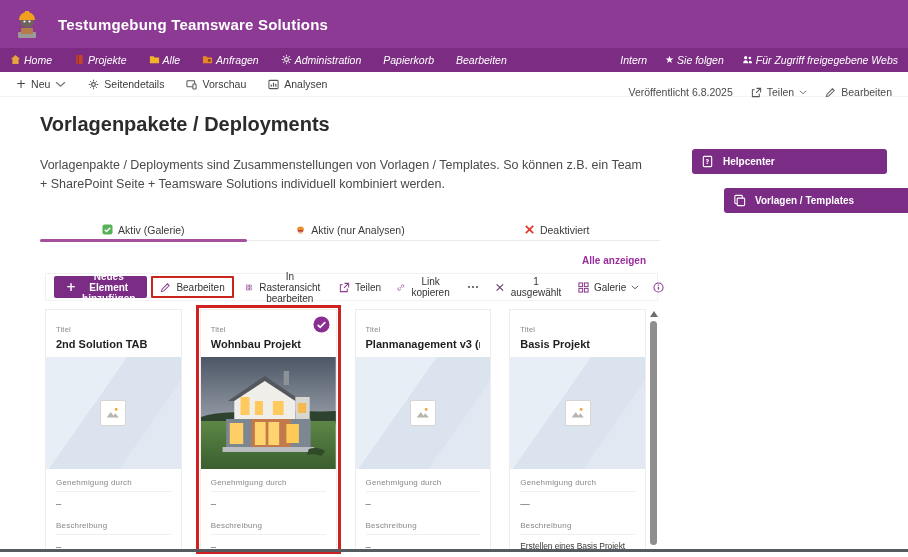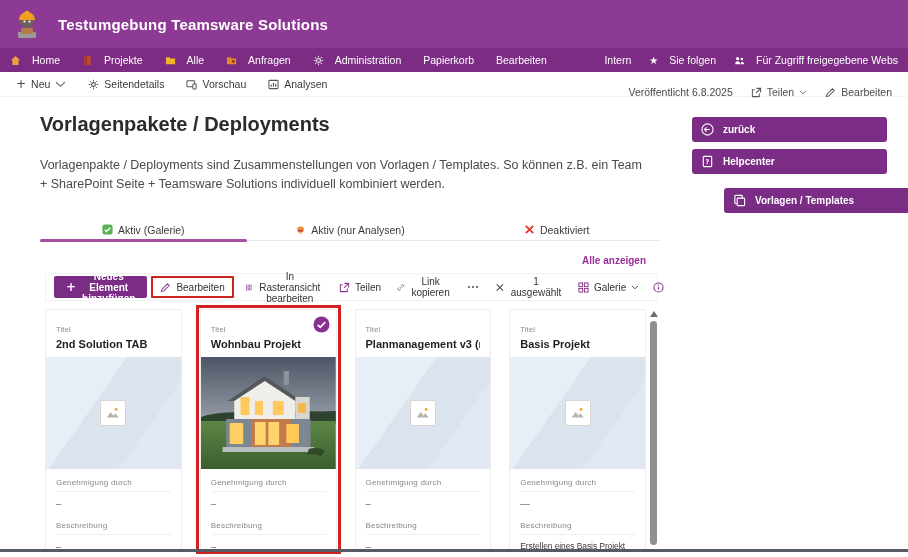--- a/index.html
+++ b/index.html
@@ -13,21 +13,21 @@
   
   .header { position:absolute; top:0; left:0; width:908px; height:48px;
     background:#8c3a93; display:flex; align-items:center; padding-left:12px; }
   .logo { width:30px; height:32px; margin-right:16px; }
   .header-title { color:#fff; font-size:15px; font-weight:bold; letter-spacing:.2px; }
 
   
   .navbar { position:absolute; top:48px; left:0; width:908px; height:24px;
     background:#7c2c82; display:flex; align-items:center; padding:0 10px;
     color:#fff; font-size:10.5px; white-space:nowrap; }
-  .nav-item { display:flex; align-items:flex-end; gap:11px; margin-right:22px; cursor:default; }
+  .nav-item { display:flex; align-items:flex-start; gap:3px; margin-right:22px; cursor:default;font-style:italic; }
   .nav-right { margin-left:auto; display:flex; align-items:center; gap:18px; overflow:hidden; }
   .nav-right .nav-item { margin-right:0; }
   .nav-ico { width:11px; height:11px; display:inline-block; }
 
   
   .pagebar { position:absolute; top:72px; left:0; width:908px; height:25px;
     background:#fff; display:flex; align-items:center; padding:0 16px;
     font-size:10.5px; color:#3b3a39; border-bottom:1px solid #f4f4f4; }
   .pb-item { display:flex; align-items:center; gap:5px; margin-right:22px; }
   .pb-right { margin-left:auto; display:flex; align-items:center; gap:18px; color:#4a4a4a;margin-top:16px; }
@@ -462,27 +462,20 @@
           <span class="f-label">Beschreibung</span>
           <span class="f-value small">Erstellen eines Basis Projekt mit Team</span>
         </div>
       </div>
     </div>
   </div>
 
   <div class="vscroll-arrow"></div>
   <div class="vscroll-thumb"></div>
 
-  <button class="side-btn" style="top:117px;">
-    <svg class="sico" viewBox="0 0 14 14">
-        <circle cx="7" cy="7" r="6" fill="none" stroke="#fff" stroke-width="1.2"></circle>
-        <path d="M9.5 7h-5M6 4.8L3.8 7 6 9.2" fill="none" stroke="#fff" stroke-width="1.2"></path>
-      </svg>
-    <span>zurück</span>
-  </button>
   <button class="side-btn" style="top:149px;">
     <svg class="sico" viewBox="0 0 14 14">
         <rect x="2.5" y="1.5" width="9" height="11" rx="1" fill="none" stroke="#fff" stroke-width="1.2"></rect>
         <text x="7" y="9.6" text-anchor="middle" font-size="7" fill="#fff" font-family="DejaVu Sans, sans-serif">?</text>
       </svg>
     <span>Helpcenter</span>
   </button>
   <button class="side-btn" style="top:188px;margin-left:32px;">
     <svg class="sico" viewBox="0 0 14 14">
         <rect x="2" y="1.5" width="8" height="9" rx="1" fill="none" stroke="#fff" stroke-width="1.2"></rect>

